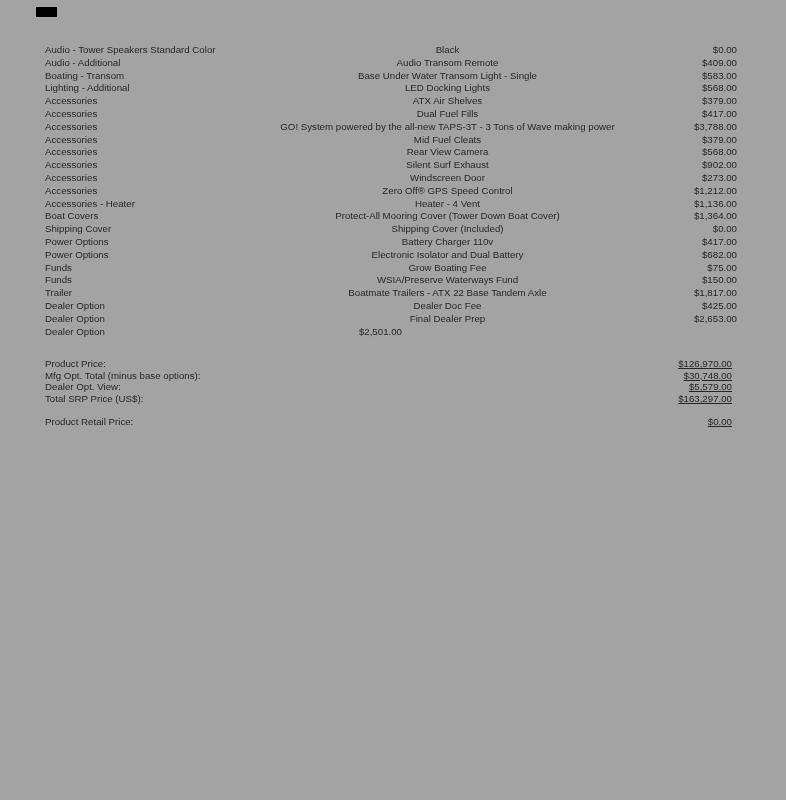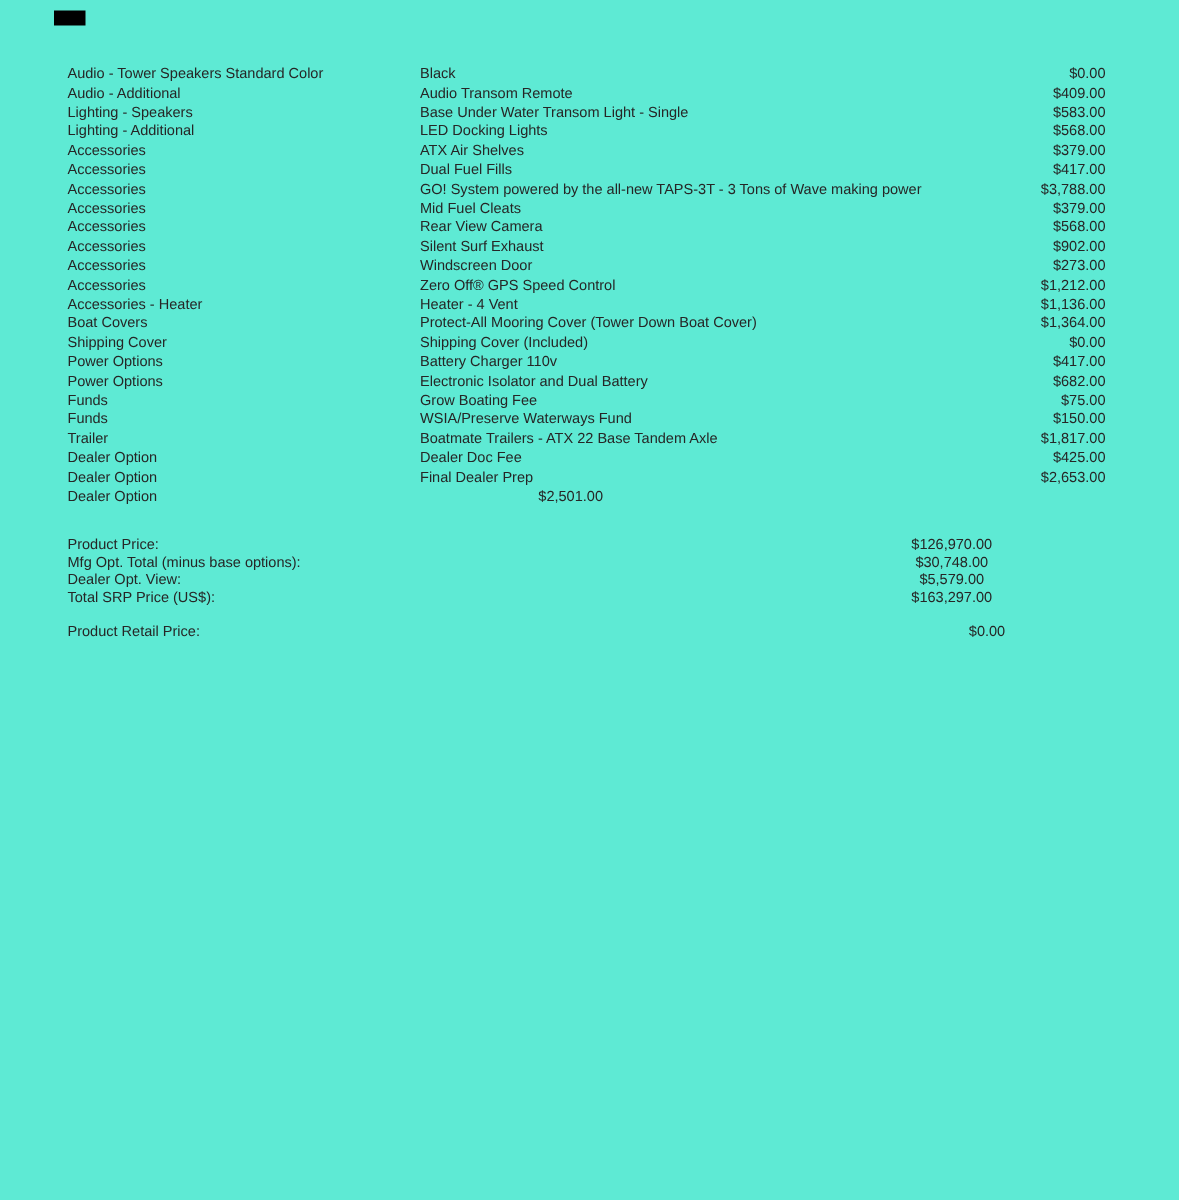--- a/index.html
+++ b/index.html
@@ -4,21 +4,21 @@
 <style>
   html, body {
     margin: 0;
     padding: 0;
     background: #ffffff;
   }
   .page {
     position: relative;
     width: 786px;
     height: 800px;
-    background: #5eead4;
+    background: #a3a3a3;
     overflow: hidden;
     font-family: "Liberation Sans", sans-serif;
     font-size: 9.7px;
     color: #262626;
   }
   .corner-mark {
     position: absolute;
     left: 36px;
     top: 7px;
     width: 21px;
@@ -37,20 +37,21 @@
     line-height: 12.8px;
   }
   .cat {
     width: 235px;
     flex: none;
     padding-right: 8px;
     box-sizing: border-box;
   }
   .desc {
     flex: 1;
+    text-align: center;
   }
   .price {
     width: 122px;
     flex: none;
     text-align: right;
     white-space: nowrap;
   }
   .summary {
     position: absolute;
     left: 45px;
@@ -61,22 +62,23 @@
     display: flex;
     line-height: 11.7px;
   }
   .s-label {
     width: 492px;
     flex: none;
     text-align: left;
   }
   .s-value {
     flex: 1;
-    text-align: center;
+    text-align: right;
     white-space: nowrap;
+    text-decoration: underline;
   }
   .retail-row {
     position: absolute;
     left: 45px;
     top: 416px;
     width: 687px;
     display: flex;
     line-height: 11.7px;
     gap: 47px;
   }
@@ -92,21 +94,21 @@
         <div class="cat">Audio - Tower Speakers Standard Color</div>
         <div class="desc">Black</div>
         <div class="price">$0.00</div>
       </div>
       <div class="row">
         <div class="cat">Audio - Additional</div>
         <div class="desc">Audio Transom Remote</div>
         <div class="price">$409.00</div>
       </div>
       <div class="row">
-        <div class="cat">Lighting - Speakers</div>
+        <div class="cat">Boating - Transom</div>
         <div class="desc">Base Under Water Transom Light - Single</div>
         <div class="price">$583.00</div>
       </div>
       <div class="row">
         <div class="cat">Lighting - Additional</div>
         <div class="desc">LED Docking Lights</div>
         <div class="price">$568.00</div>
       </div>
       <div class="row">
         <div class="cat">Accessories</div>

